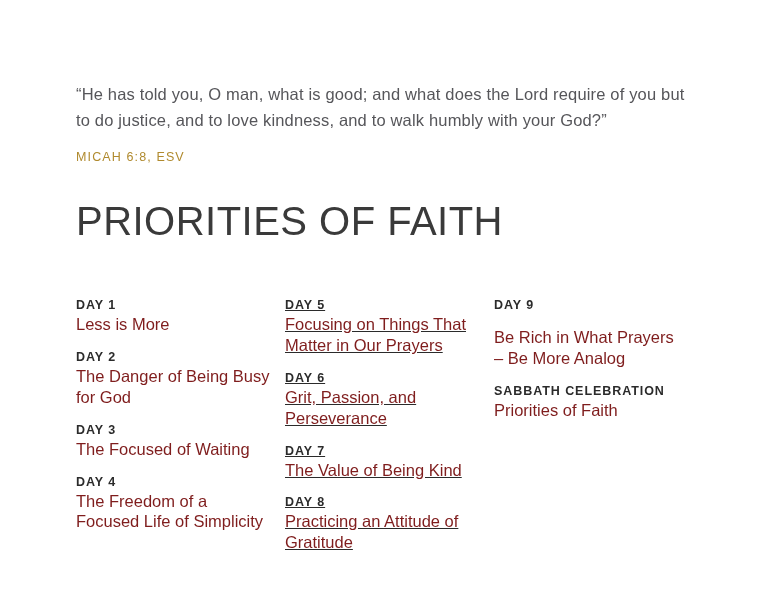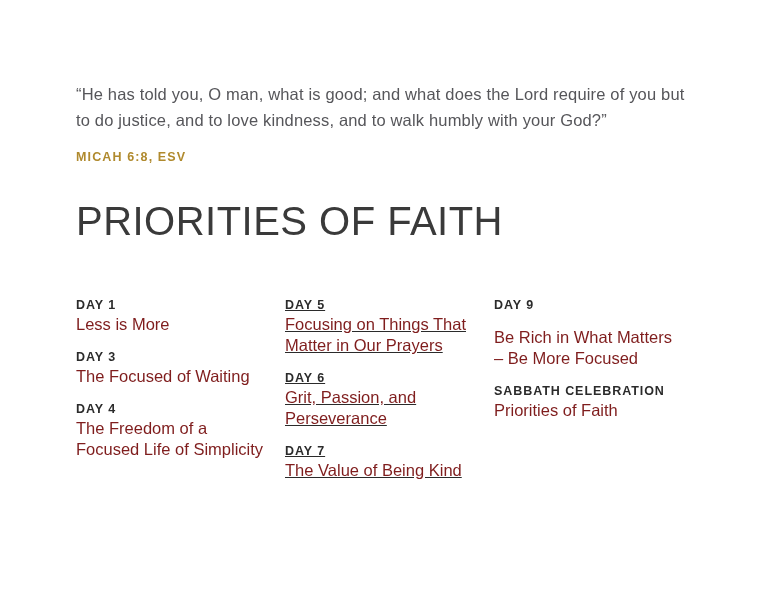--- a/index.html
+++ b/index.html
@@ -26,21 +26,21 @@
     line-height: 1.62;
     color: #56565a;
     font-weight: 400;
     max-width: 610px;
     letter-spacing: 0.01em;
   }
   .citation {
     margin-top: 14px;
     font-size: 12.5px;
     letter-spacing: 0.09em;
-    font-weight: 700;
+    font-weight: 400;
     color: #b08a2e;
     text-transform: uppercase;
   }
   .title {
     margin-top: 36px;
     font-size: 40px;
     font-weight: 300;
     letter-spacing: 0.012em;
     color: #3a3a3a;
     line-height: 1.05;
@@ -87,20 +87,24 @@
   <h1 class="title">PRIORITIES OF FAITH</h1>
 
   <div class="columns">
 
     <div class="col col-1">
       <div class="entry">
         <div class="entry-label">DAY 1</div>
         <div class="entry-title">Less is More</div>
       </div>
       <div class="entry">
+        <div class="entry-label">DAY 2</div>
+        <div class="entry-title">The Danger of Being Busy for God</div>
+      </div>
+      <div class="entry">
         <div class="entry-label">DAY 3</div>
         <div class="entry-title">The Focused of Waiting</div>
       </div>
       <div class="entry">
         <div class="entry-label">DAY 4</div>
         <div class="entry-title">The Freedom of a Focused Life of Simplicity</div>
       </div>
     </div>
 
     <div class="col col-2">
@@ -109,28 +113,32 @@
         <div class="entry-title">Focusing on Things That Matter in Our Prayers</div>
       </div>
       <div class="entry">
         <div class="entry-label">DAY 6</div>
         <div class="entry-title">Grit, Passion, and Perseverance</div>
       </div>
       <div class="entry">
         <div class="entry-label">DAY 7</div>
         <div class="entry-title">The Value of Being Kind</div>
       </div>
+      <div class="entry">
+        <div class="entry-label">DAY 8</div>
+        <div class="entry-title">Practicing an Attitude of Gratitude</div>
+      </div>
     </div>
 
     <div class="col col-3">
       <div class="entry">
         <div class="entry-label">DAY 9</div>
       </div>
       <div class="entry">
-        <div class="entry-title">Be Rich in What Matters – Be More Focused</div>
+        <div class="entry-title">Be Rich in What Prayers – Be More Analog</div>
       </div>
       <div class="entry">
         <div class="entry-label">SABBATH CELEBRATION</div>
         <div class="entry-title">Priorities of Faith</div>
       </div>
     </div>
 
   </div>
 </div>
 

